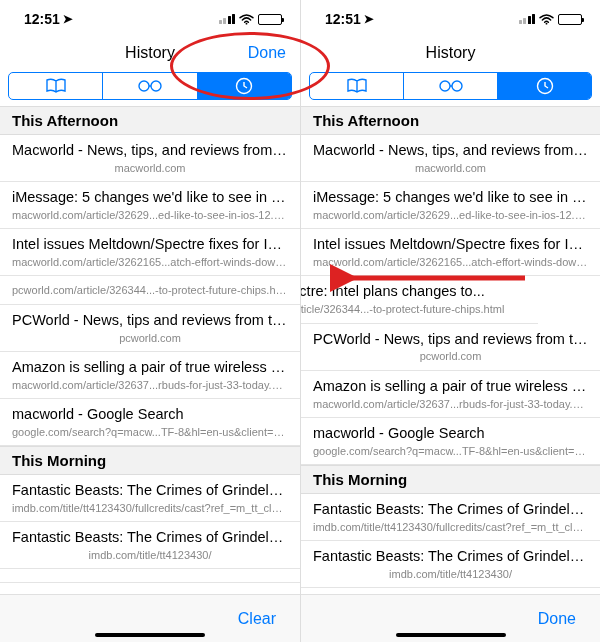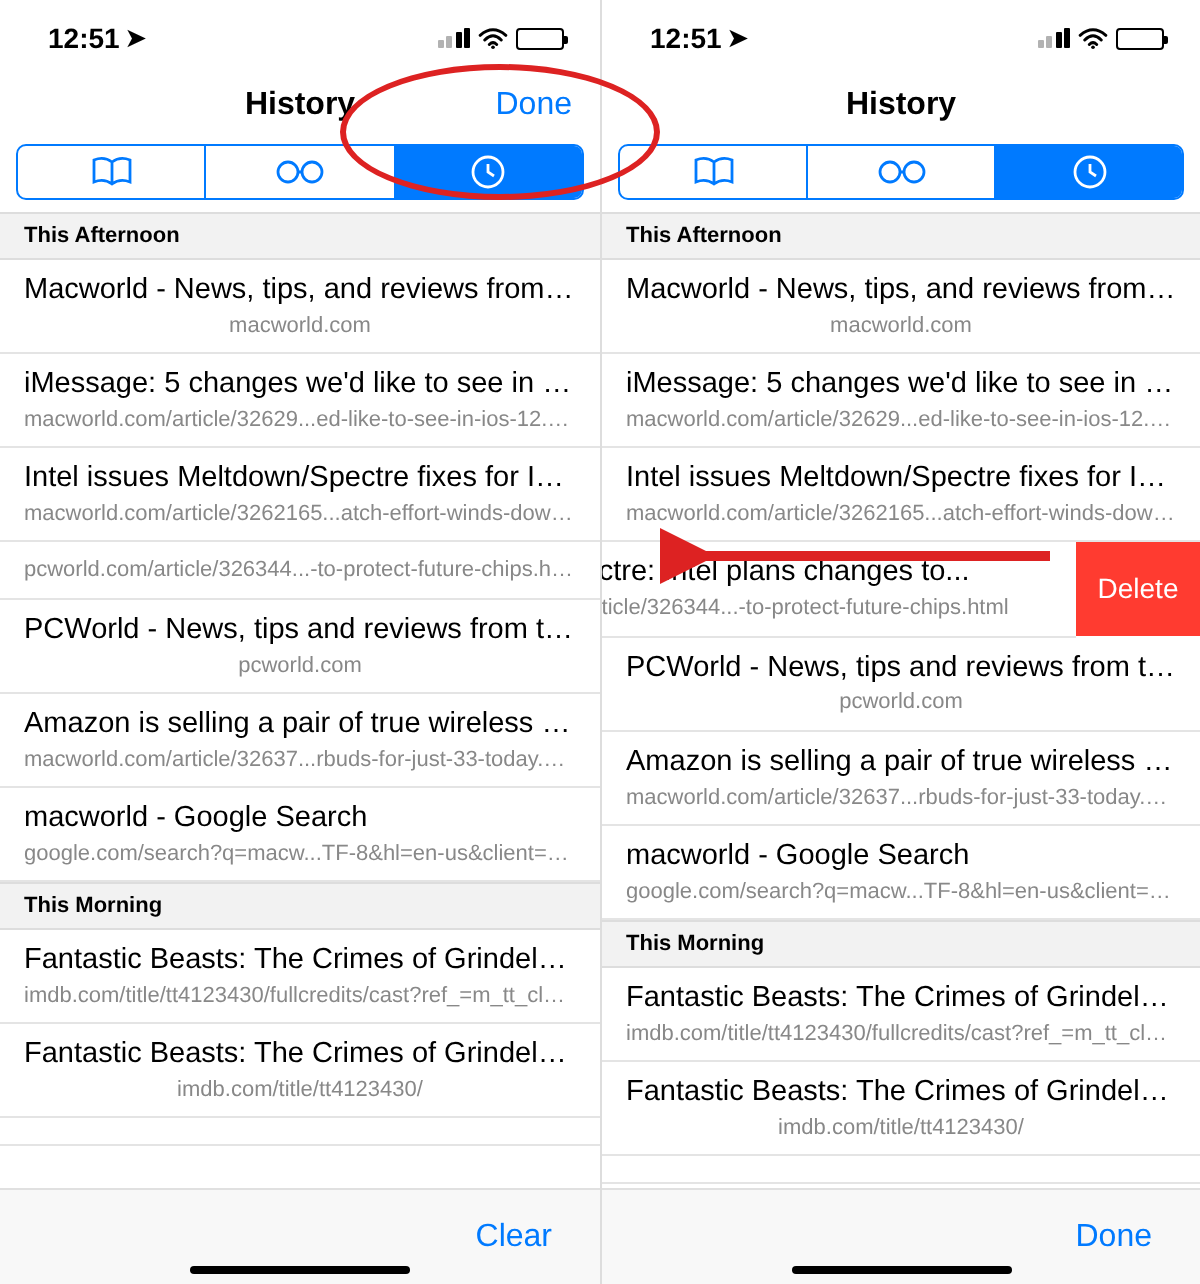--- a/index.html
+++ b/index.html
@@ -14,29 +14,29 @@
   .sig-dots span { width: 3px; background: #000; border-radius: 0.5px; }
   .sig-dots span:nth-child(1){height:4px;opacity:.3;}
   .sig-dots span:nth-child(2){height:6px;opacity:.3;}
   .sig-dots span:nth-child(3){height:8px;}
   .sig-dots span:nth-child(4){height:10px;}
   .wifi { width: 15px; height: 11px; }
   .battery { width: 24px; height: 11px; border: 1px solid #000; border-radius: 2px; position: relative; }
   .battery::after { content:""; position:absolute; right:-3px; top:3px; width:2px; height:4px; background:#000; border-radius:0 1px 1px 0;}
   .battery-fill { background:#000; height:100%; width:70%; border-radius:1px;}
   .nav-header { height: 30px; display:flex; align-items:center; justify-content:center; position:relative; }
-  .nav-title { font-size:16px; font-weight:700; }
+  .nav-title { font-size:16px; font-weight:400; }
   .nav-done { position:absolute; right:14px; color:#007aff; font-size:16px; }
   .seg { display:flex; margin: 4px 8px 6px; height:28px; border:1px solid #007aff; border-radius:5px; overflow:hidden; }
   .seg-item { flex:1; display:flex; align-items:center; justify-content:center; border-left:1px solid #007aff; }
   .seg-item:first-child { border-left:none; }
   .seg-item.active { background:#007aff; }
   .seg-item svg { stroke:#007aff; fill:none; stroke-width:1.4; }
   .seg-item.active svg { stroke:#fff; }
-  .section-header { background:#f2f2f2; padding:5px 12px; font-size:11px; font-weight:700; border-top:1px solid #ddd; border-bottom:1px solid #ddd; }
+  .section-header { background:#f2f2f2; padding:5px 12px; font-size:15px; font-weight:700; border-top:1px solid #ddd; border-bottom:1px solid #ddd; }
   .row { padding:6px 12px 6px; border-bottom:1px solid #e4e4e4; background:#fff; position:relative; }
   .row-title { font-size:14.5px; color:#000; white-space:nowrap; overflow:hidden; text-overflow:ellipsis; line-height:1.3; }
   .row-sub { font-size:11px; color:#888; white-space:nowrap; overflow:hidden; text-overflow:ellipsis; line-height:1.3; margin-top:1px;text-align:center; }
   .row.swiped { transform: translateX(-62px); }
   .delete-btn { position:absolute; right:-62px; top:0; bottom:0; width:62px; background:#ff3b30; color:#fff; display:flex; align-items:center; justify-content:center; font-size:14px; }
   .bottom-bar { position:absolute; bottom:0; left:0; right:0; height:48px; border-top:1px solid #e0e0e0; background:rgba(248,248,248,0.95); display:flex; align-items:center; justify-content:flex-end; padding:0 24px; }
   .bottom-link { color:#007aff; font-size:16px; }
   .home-ind { position:absolute; bottom:5px; left:50%; transform:translateX(-50%); width:110px; height:4px; background:#000; border-radius:3px; }
   .content { position:absolute; top:106px; bottom:48px; left:0; right:0; overflow:hidden; }
   .annot-ellipse { position:absolute; border:3px solid #d22; border-radius:50%; pointer-events:none; z-index:50; }
@@ -196,21 +196,20 @@
           <div class="row-title">iMessage: 5 changes we'd like to see in iO...</div>
           <div class="row-sub">macworld.com/article/32629...ed-like-to-see-in-ios-12.html</div>
         </div>
         <div class="row">
           <div class="row-title">Intel issues Meltdown/Spectre fixes for Ivy...</div>
           <div class="row-sub">macworld.com/article/3262165...atch-effort-winds-down.html</div>
         </div>
         <div class="row swiped">
           <div class="row-title">wn/Spectre: Intel plans changes to...</div>
           <div class="row-sub">om/article/326344...-to-protect-future-chips.html</div>
-          <div class="delete-btn">Delete</div>
         </div>
         <div class="row">
           <div class="row-title">PCWorld - News, tips and reviews from the...</div>
           <div class="row-sub">pcworld.com</div>
         </div>
         <div class="row">
           <div class="row-title">Amazon is selling a pair of true wireless ear...</div>
           <div class="row-sub">macworld.com/article/32637...rbuds-for-just-33-today.html</div>
         </div>
         <div class="row">

